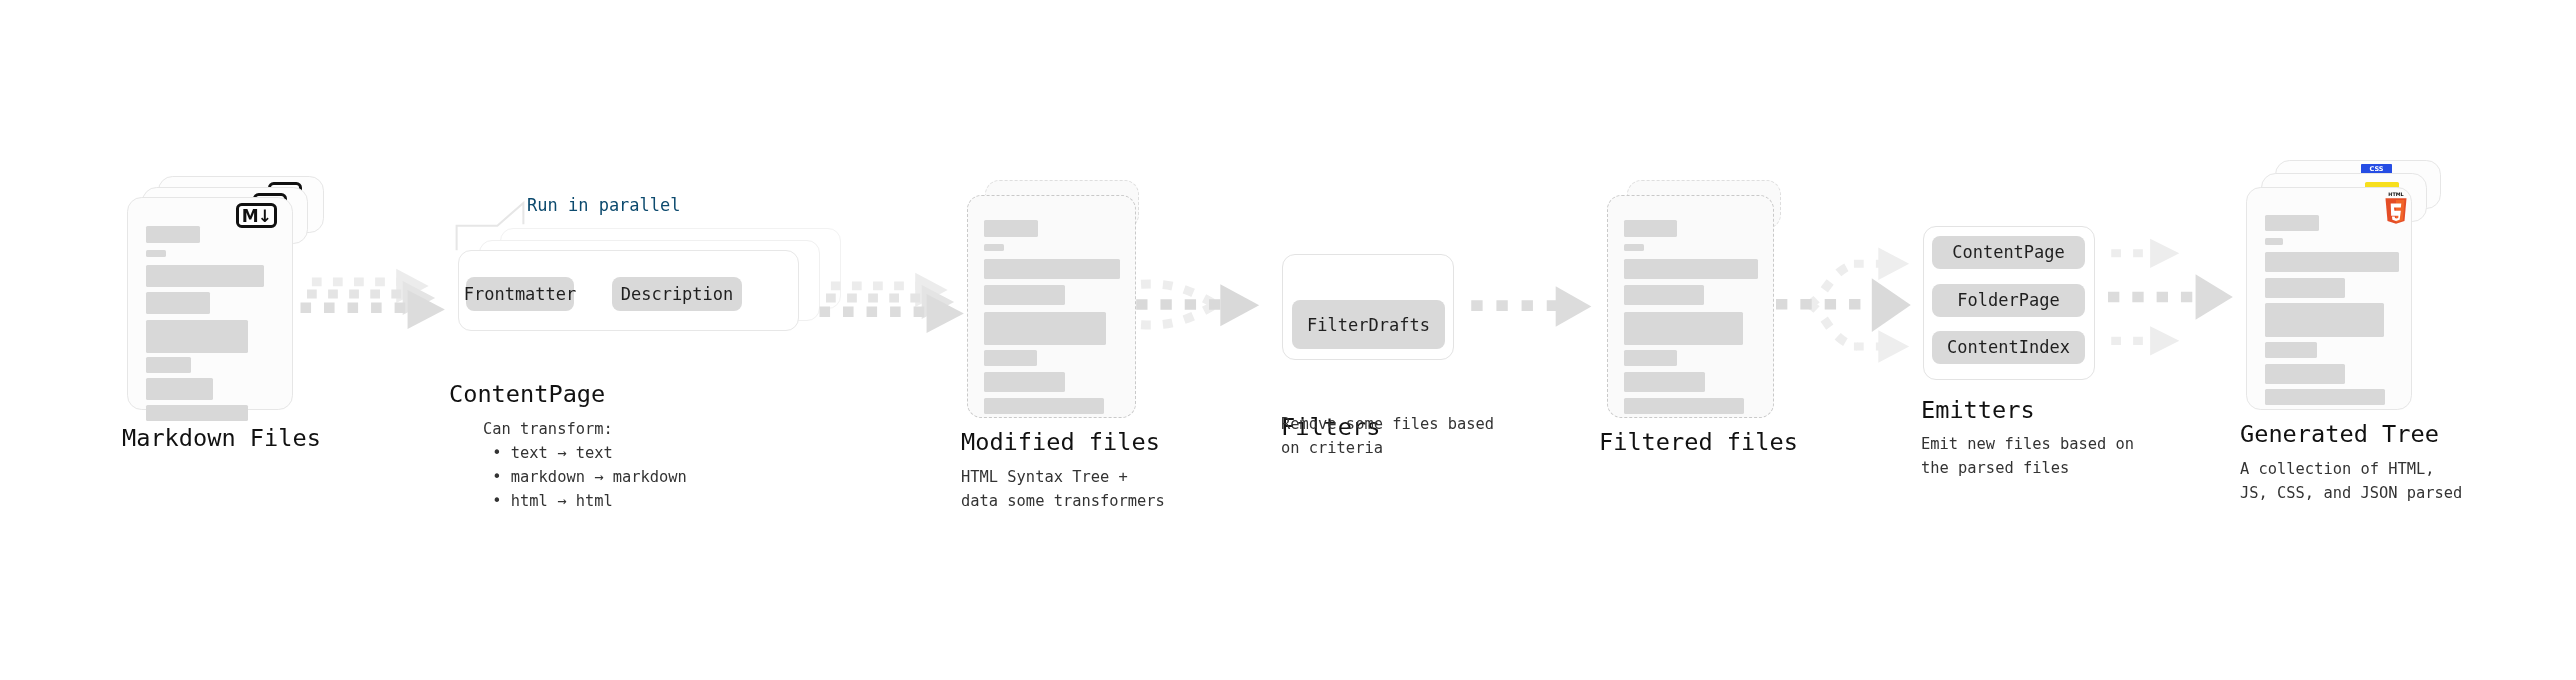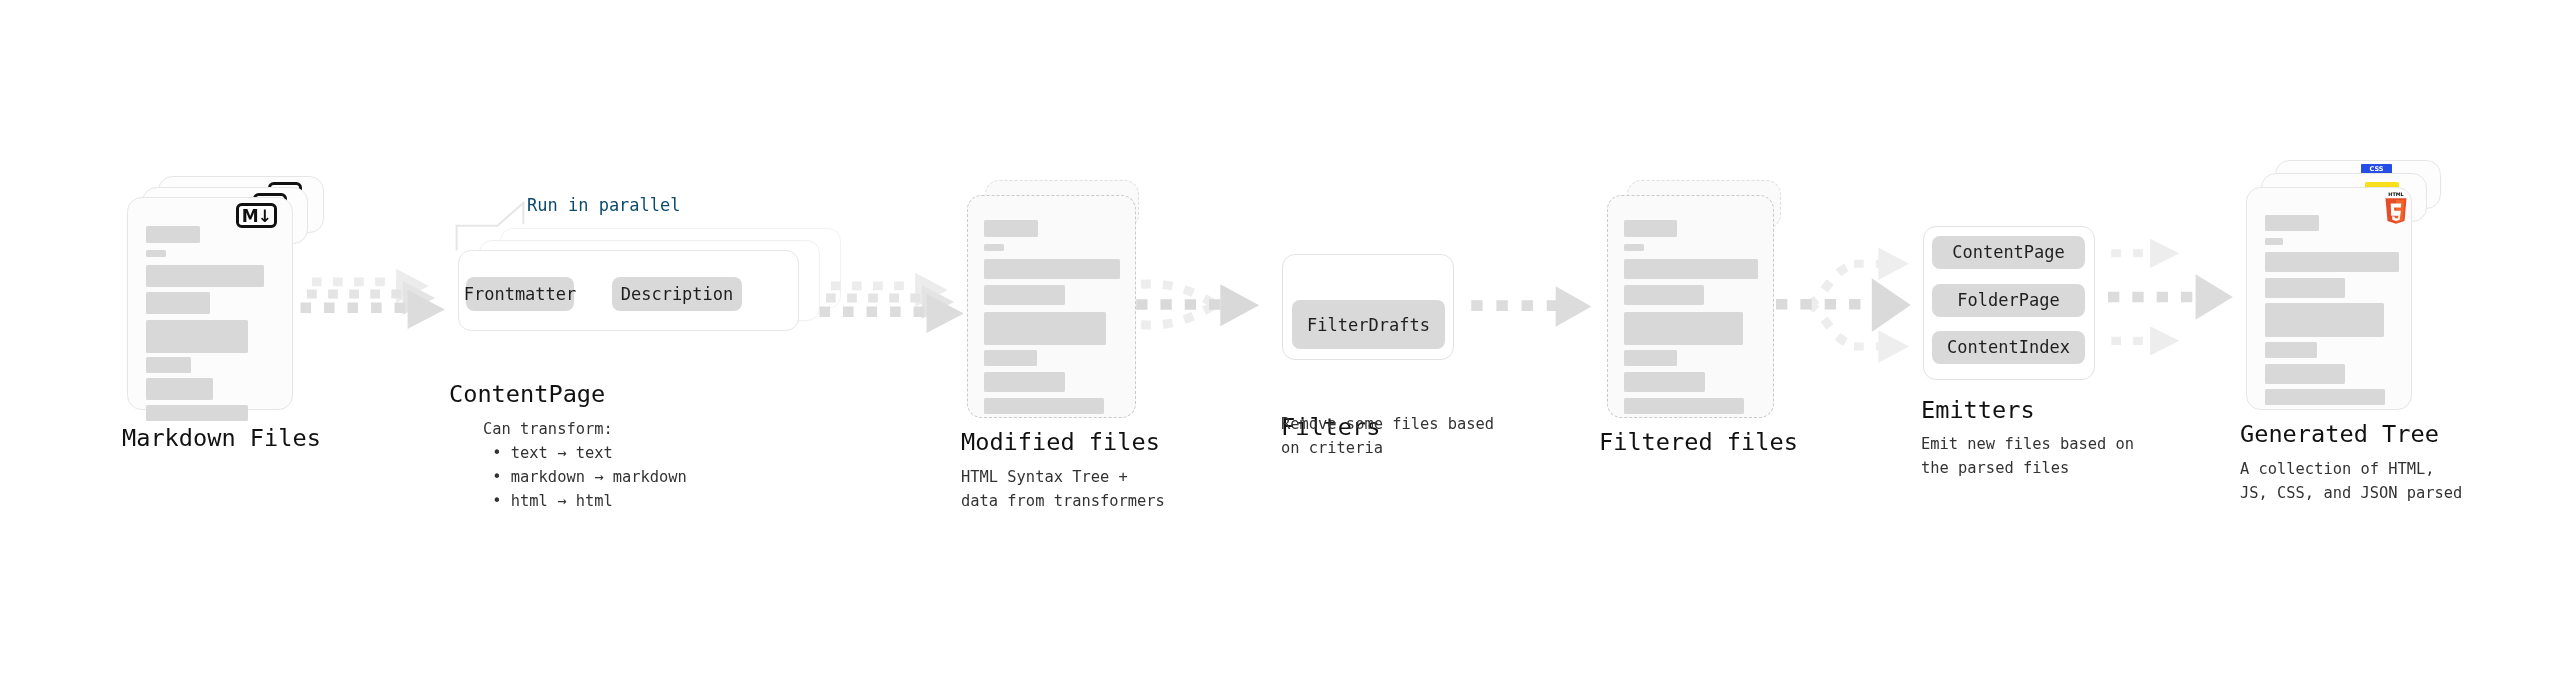--- a/index.html
+++ b/index.html
@@ -161,21 +161,21 @@
       <div class="bar" style="left:16.3px;top:48px;width:19.5px;height:6.5px;"></div>
       <div class="bar" style="left:16.3px;top:63px;width:136px;height:19.5px;"></div>
       <div class="bar" style="left:16.3px;top:89px;width:81px;height:19.5px;"></div>
       <div class="bar" style="left:16.3px;top:116px;width:122px;height:32.5px;"></div>
       <div class="bar" style="left:16.3px;top:154px;width:53px;height:16.3px;"></div>
       <div class="bar" style="left:16.3px;top:176px;width:81px;height:19.5px;"></div>
       <div class="bar" style="left:16.3px;top:202px;width:120px;height:16.3px;"></div>
     </div>
     <div class="title" style="left:961px;top:428px;">Modified files</div>
     <div class="sub" style="left:961px;top:466px;">HTML Syntax Tree +
-data from transformers</div>
+data some transformers</div>
   </div>
 
   <svg style="left:1136px;top:260px;width:146px;height:89px;" viewBox="0 0 180 110">
     <g fill="none" stroke="#ededed" stroke-width="11" stroke-dasharray="12 15" stroke-linecap="butt">
       <path d="M6 30 C40 28 62 34 96 54"></path>
       <path d="M6 80 C40 82 62 76 96 56"></path>
     </g>
     <g fill="none" stroke="#d9d9d9" stroke-width="13" stroke-dasharray="14 16">
       <line x1="0" y1="55" x2="108" y2="55"></line>
     </g>

